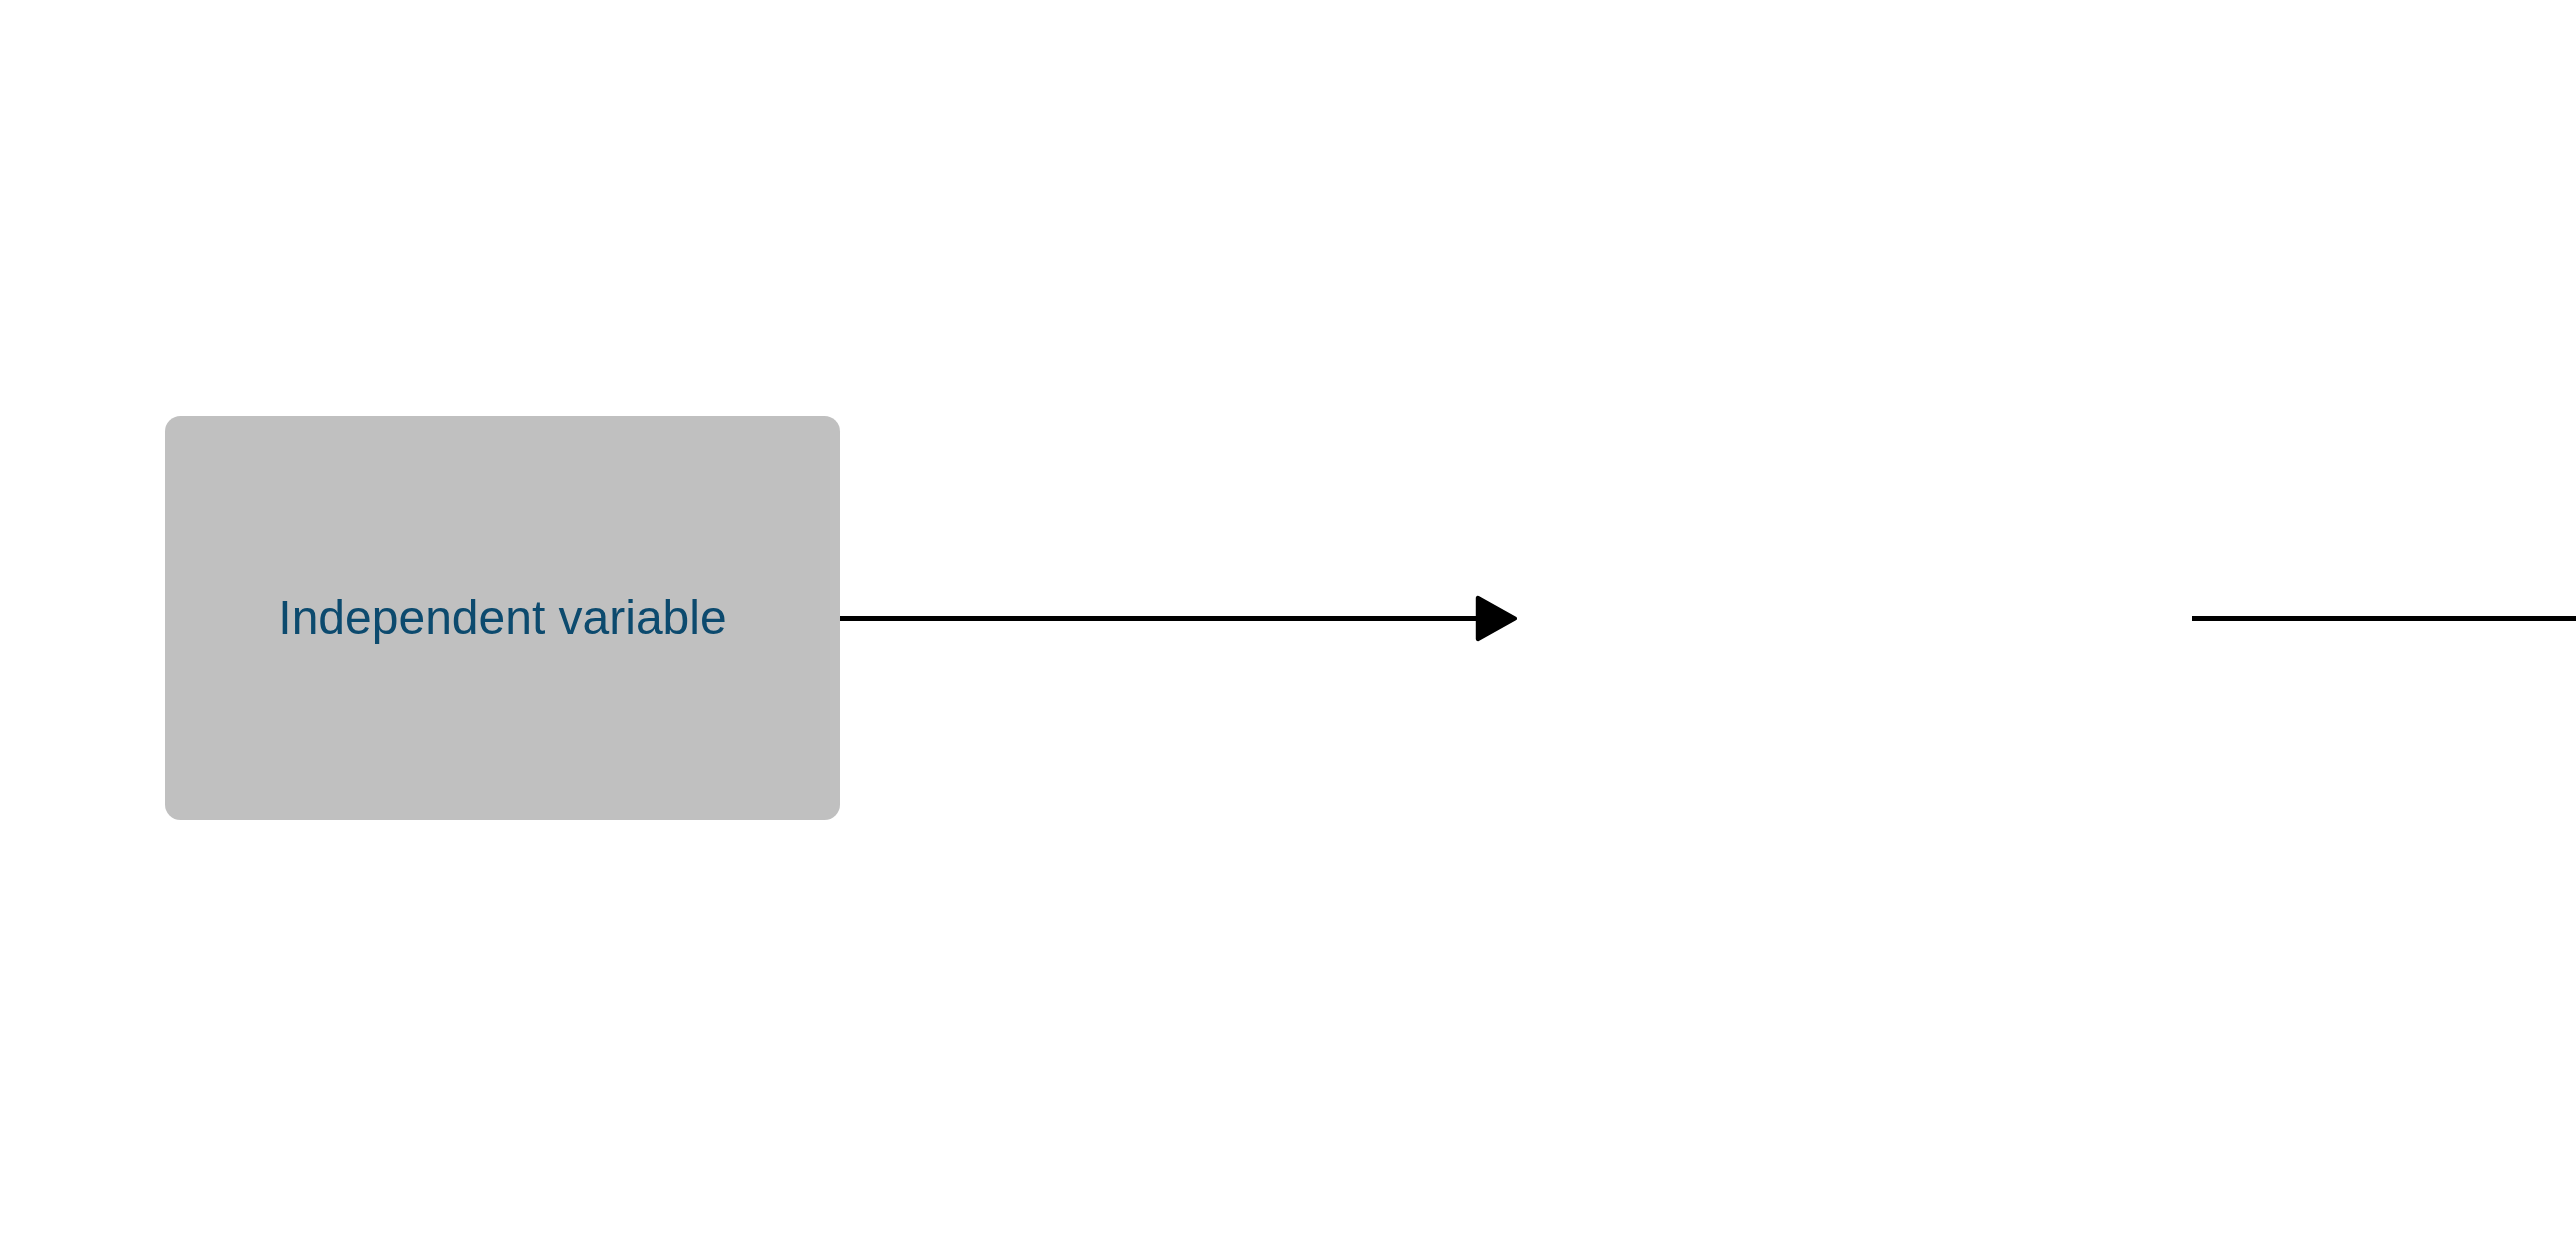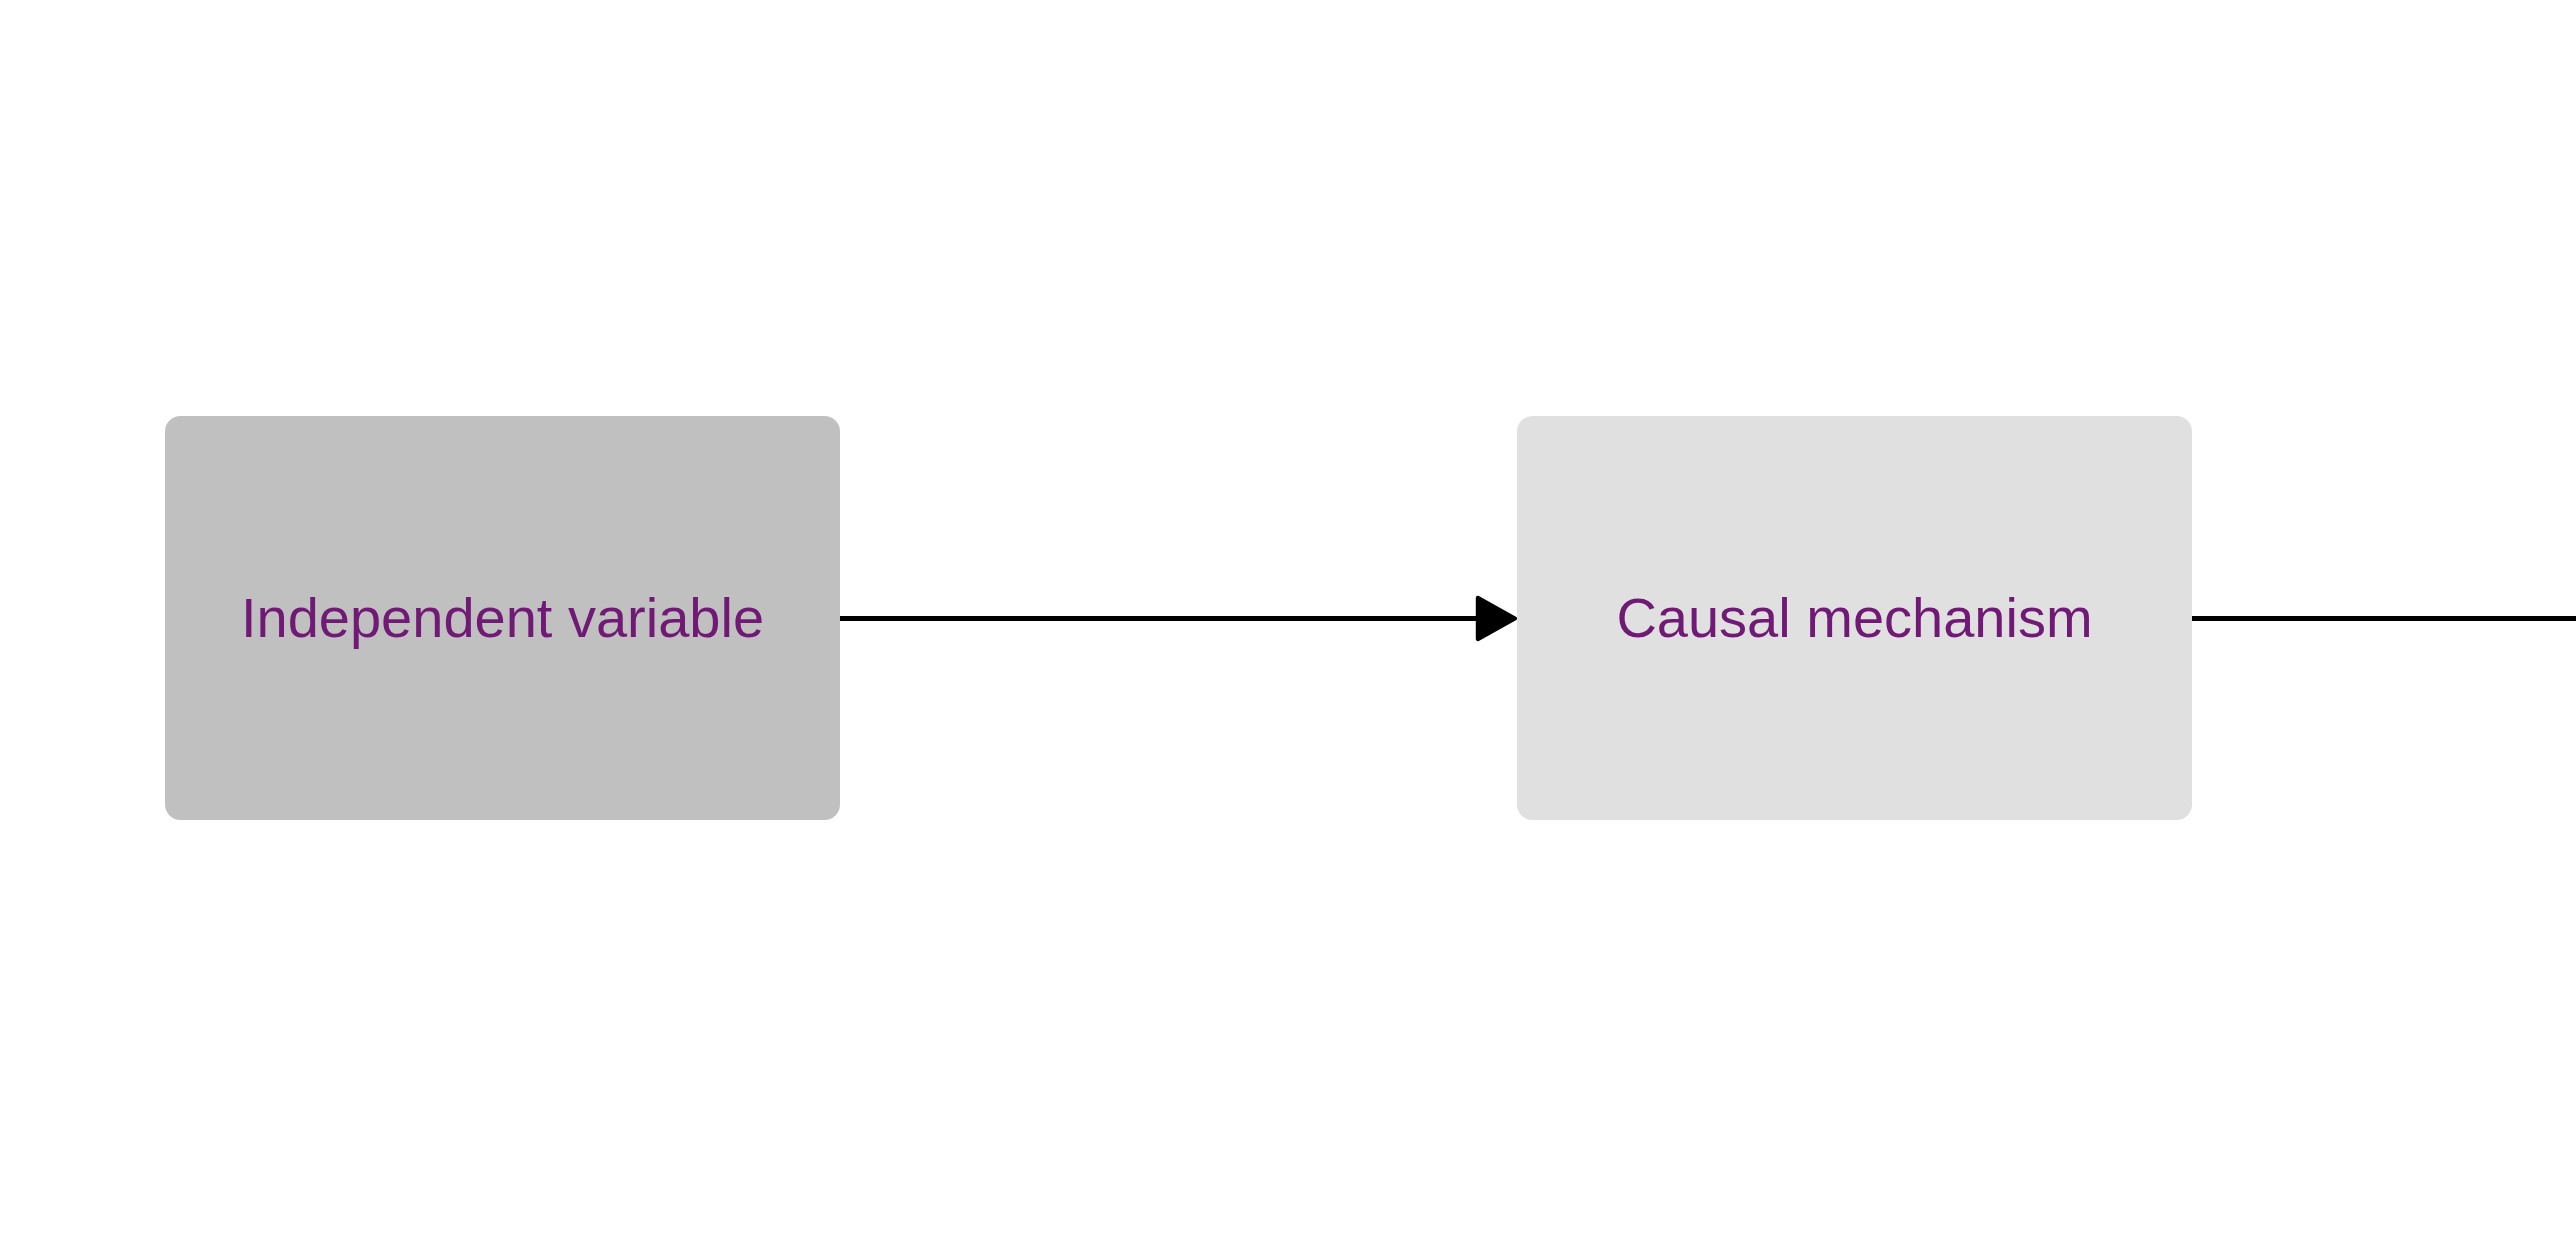--- a/index.html
+++ b/index.html
@@ -20,23 +20,23 @@
     top: 416px;
     height: 404px;
     width: 675px;
     border-radius: 15.5px;
     display: flex;
     align-items: center;
     justify-content: center;
     box-sizing: border-box;
   }
   .node-label {
-    font-size: 56px;
+    font-size: 48px;
     line-height: 1.2;
-    color: #701a75;
+    color: #0c4a6e;
     white-space: nowrap;
   }
   .node-independent { left: 165px; }
   .node-mechanism  { left: 1517px; }
   .edge {
     position: absolute;
     top: 572px;
     height: 93px;
     display: block;
   }
@@ -50,23 +50,20 @@
 
   <div class="node node-independent" style="background: rgb(192, 192, 192);">
     <span class="node-label">Independent variable</span>
   </div>
 
   <svg class="edge edge-1" viewBox="0 0 1314 180" xmlns="http://www.w3.org/2000/svg">
     <line x1="0" y1="90" x2="1244" y2="90" stroke="#000000" stroke-width="10"></line>
     <path d="M 1238,50 L 1238,130 L 1310,90 Z" fill="#000000" stroke="#000000" stroke-width="8" stroke-linejoin="round"></path>
   </svg>
 
-  <div class="node node-mechanism" style="background: rgb(224, 224, 224);">
-    <span class="node-label">Causal mechanism</span>
-  </div>
 
   <svg class="edge edge-2" viewBox="0 0 1308 180" xmlns="http://www.w3.org/2000/svg">
     <line x1="0" y1="90" x2="1238" y2="90" stroke="#000000" stroke-width="10"></line>
     <path d="M 1232,50 L 1232,130 L 1304,90 Z" fill="#000000" stroke="#000000" stroke-width="8" stroke-linejoin="round"></path>
   </svg>
 
 </div>
 
 
 </body></html>

